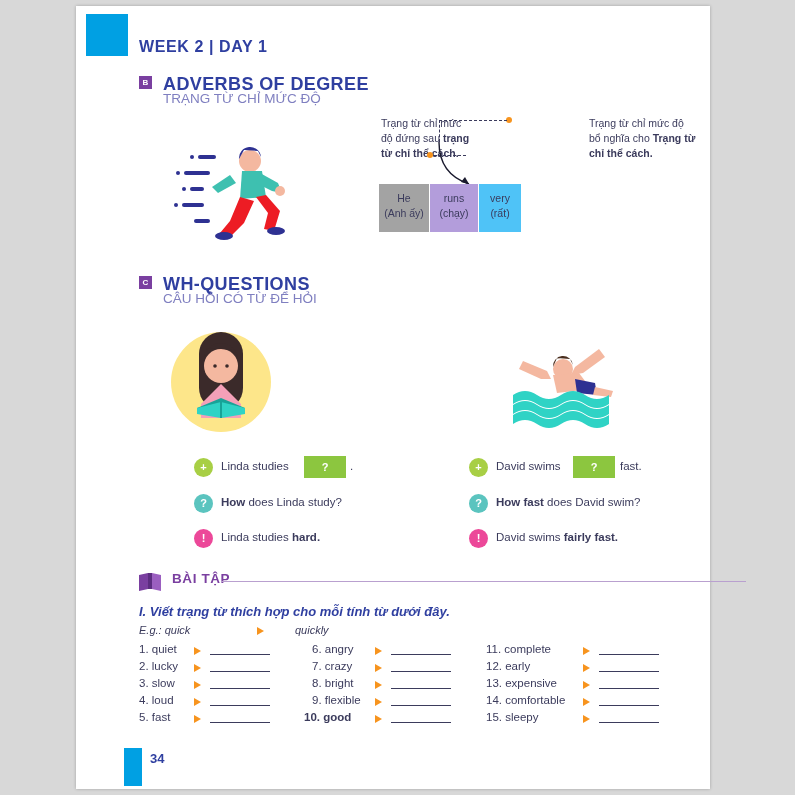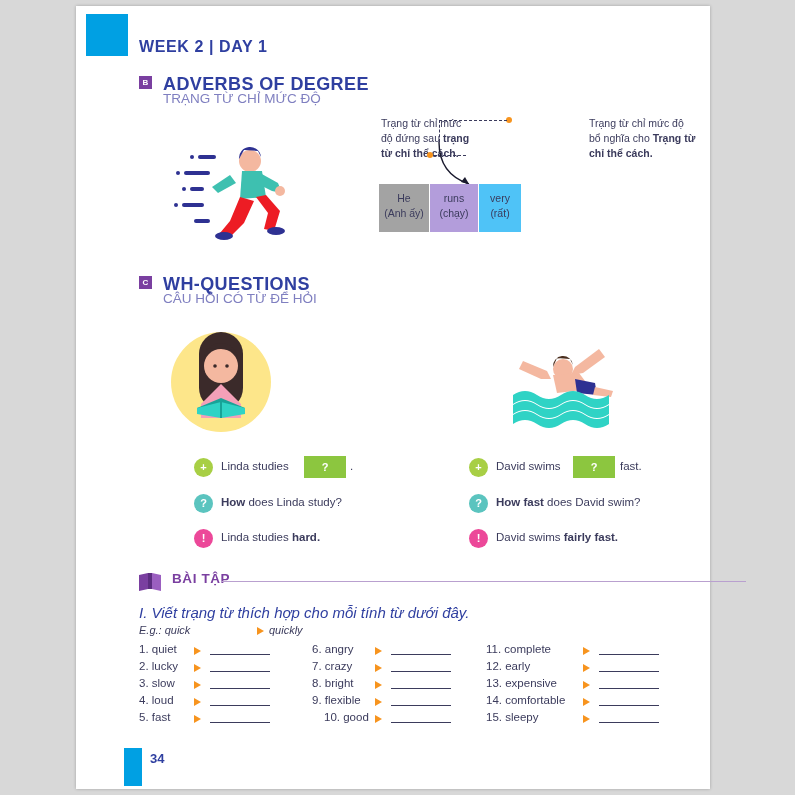--- a/index.html
+++ b/index.html
@@ -91,25 +91,25 @@
 
   
   .ex-head{position:absolute; left:63px; top:565px;}
   .ex-head .book{position:absolute; left:0; top:2px; width:22px;height:18px;}
   .ex-head .title{
     position:absolute; left:33px; top:0; font-size:13.5px; font-weight:bold;
     color:#7a3fa0; letter-spacing:.6px; white-space:nowrap;
   }
   .ex-rule{position:absolute; left:145px; top:575px; width:525px; height:1px; background:#b9a0cf;}
   .ex-i{
-    position:absolute; left:63px; top:598px; font-size:15px; font-style:italic;
-    font-weight:normal; color:#2f3fa0;
+    position:absolute; left:63px; top:598px; font-size:13px; font-style:italic;
+    font-weight:bold; color:#2f3fa0;
   }
   .eg{position:absolute; left:63px; top:618px; font-size:11px; font-style:italic; color:#3b3b5c;}
-  .eg .ans{position:absolute; left:130px; top:0; color:#3b3b5c;}
+  .eg .ans{position:absolute; left:156px; top:0; color:#3b3b5c;}
   .tri{
     position:absolute; width:0;height:0;
     border-left:7px solid #f7941e; border-top:4.5px solid transparent; border-bottom:4.5px solid transparent;
   }
   .item{position:absolute; font-size:11.5px; color:#3b3b5c; white-space:nowrap;}
   .blankline{position:absolute; width:60px; height:1px; background:#3b3b5c;}
 
   
   .foot-tab{position:absolute; left:48px; top:742px; width:18px; height:38px; background:#00a0e3;}
   .page-num{position:absolute; left:74px; top:745px; font-size:13px; font-weight:bold; color:#2f3fa0;}
@@ -323,21 +323,21 @@
   <div class="blankline" style="left:315px;top:665px;"></div>
 
   <div class="item" style="left:236px;top:671px;"><span>8.</span> <span>bright</span></div>
   <div class="tri" style="left:299px;top:675px;"></div>
   <div class="blankline" style="left:315px;top:682px;"></div>
 
   <div class="item" style="left:236px;top:688px;"><span>9.</span> <span>flexible</span></div>
   <div class="tri" style="left:299px;top:692px;"></div>
   <div class="blankline" style="left:315px;top:699px;"></div>
 
-  <div class="item" style="left:248px;top:705px;"><span>10.</span> <span>good</span></div>
+  <div class="item" style="left:228px;top:705px;font-weight:bold;"><span>10.</span> <span>good</span></div>
   <div class="tri" style="left:299px;top:709px;"></div>
   <div class="blankline" style="left:315px;top:716px;"></div>
 
   <div class="item" style="left:410px;top:637px;"><span>11.</span> <span>complete</span></div>
   <div class="tri" style="left:507px;top:641px;"></div>
   <div class="blankline" style="left:523px;top:648px;"></div>
 
   <div class="item" style="left:410px;top:654px;text-align:center;"><span>12.</span> <span>early</span></div>
   <div class="tri" style="left:507px;top:658px;"></div>
   <div class="blankline" style="left:523px;top:665px;"></div>

